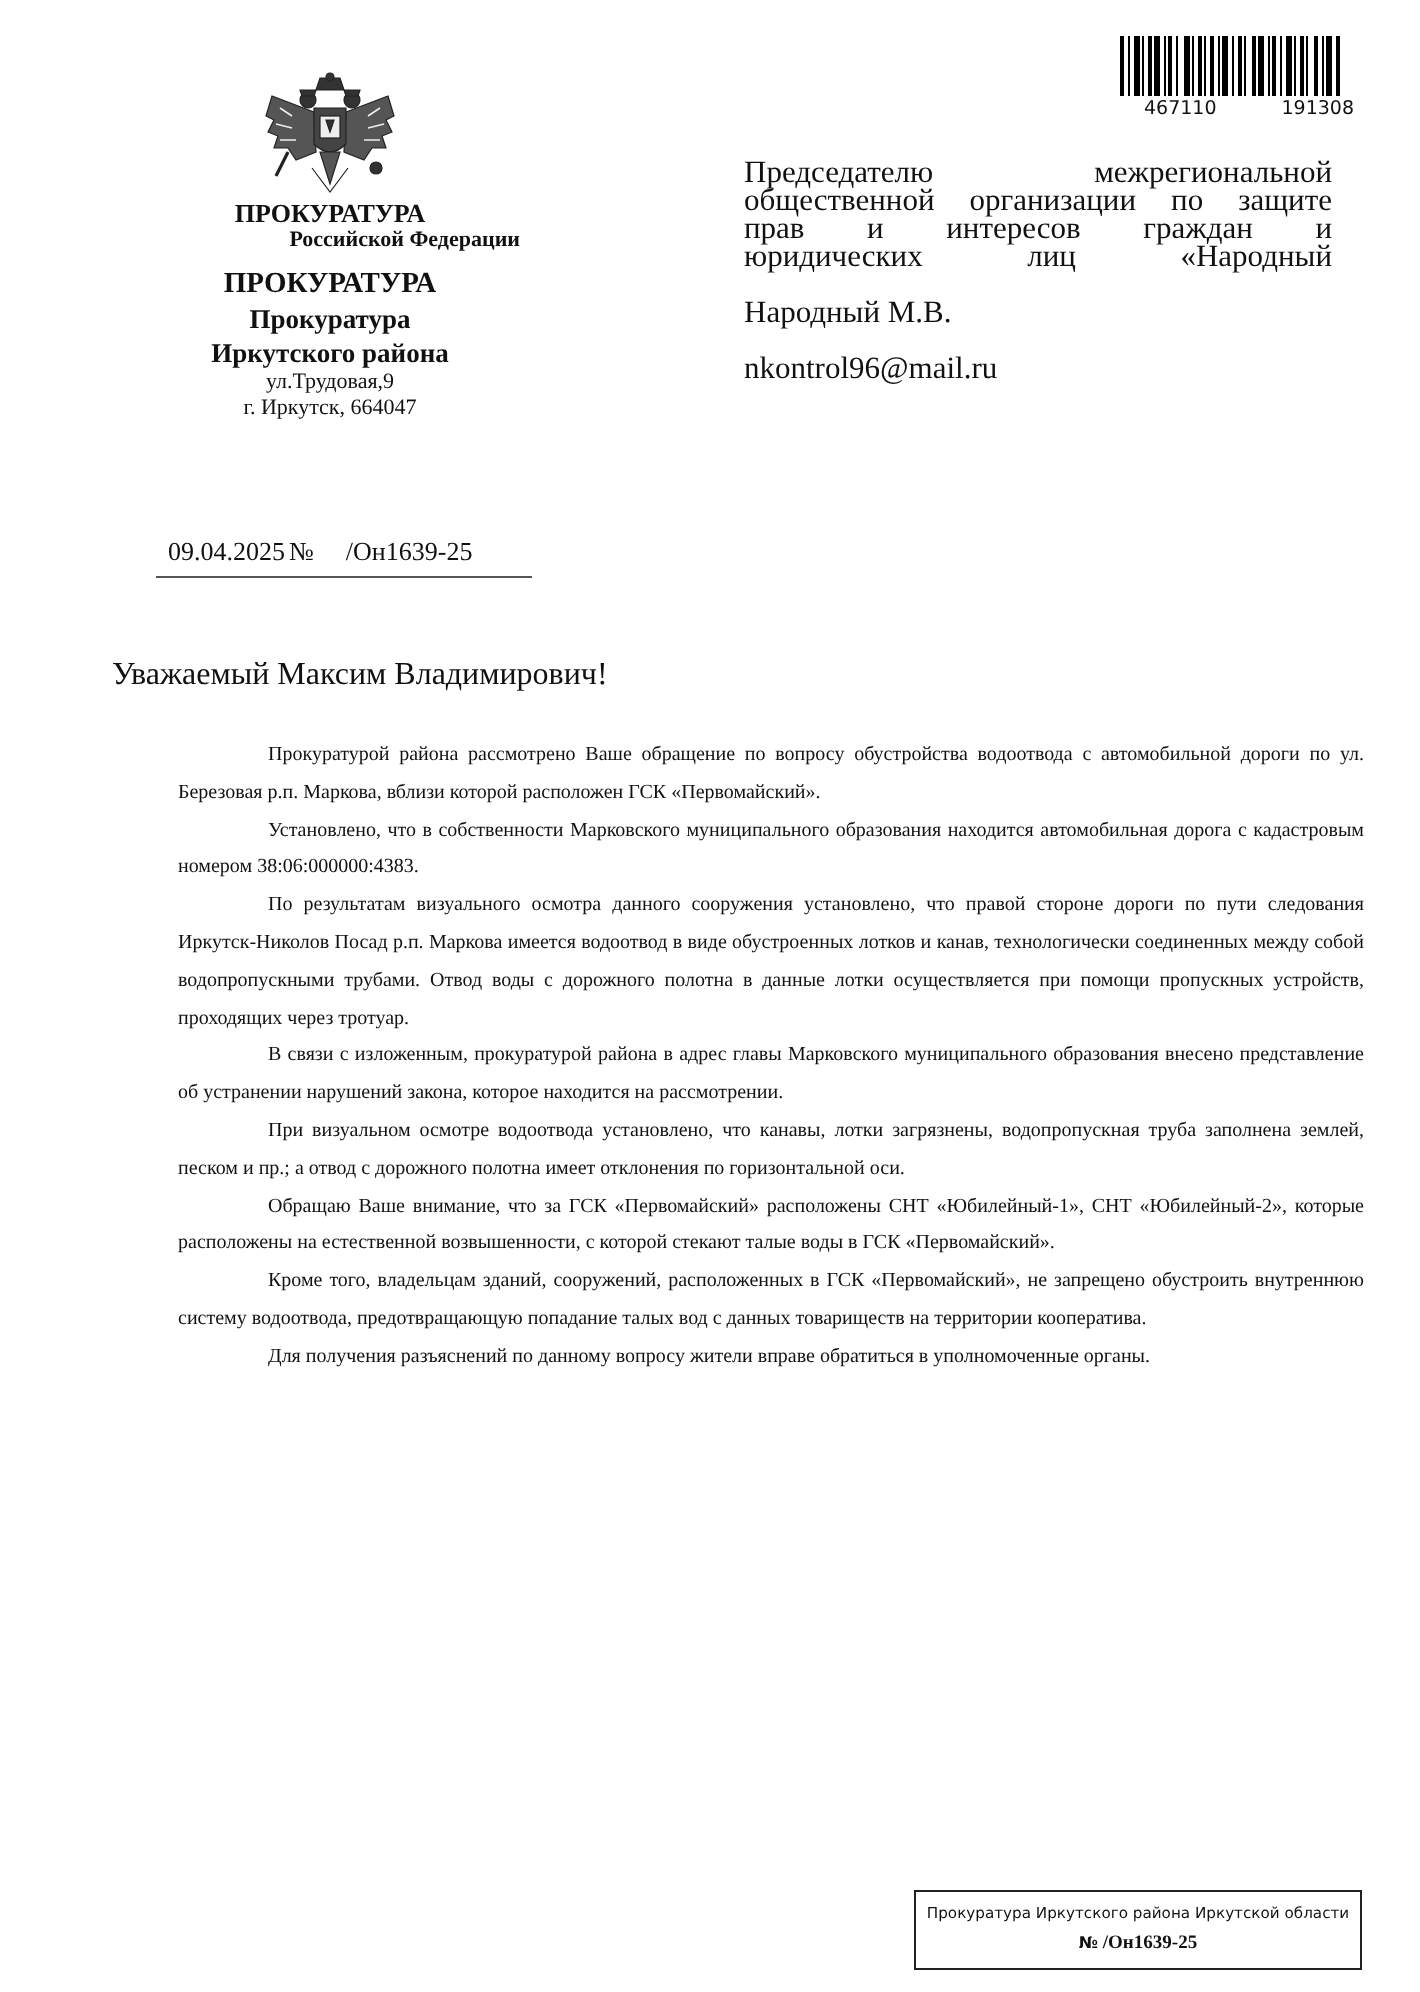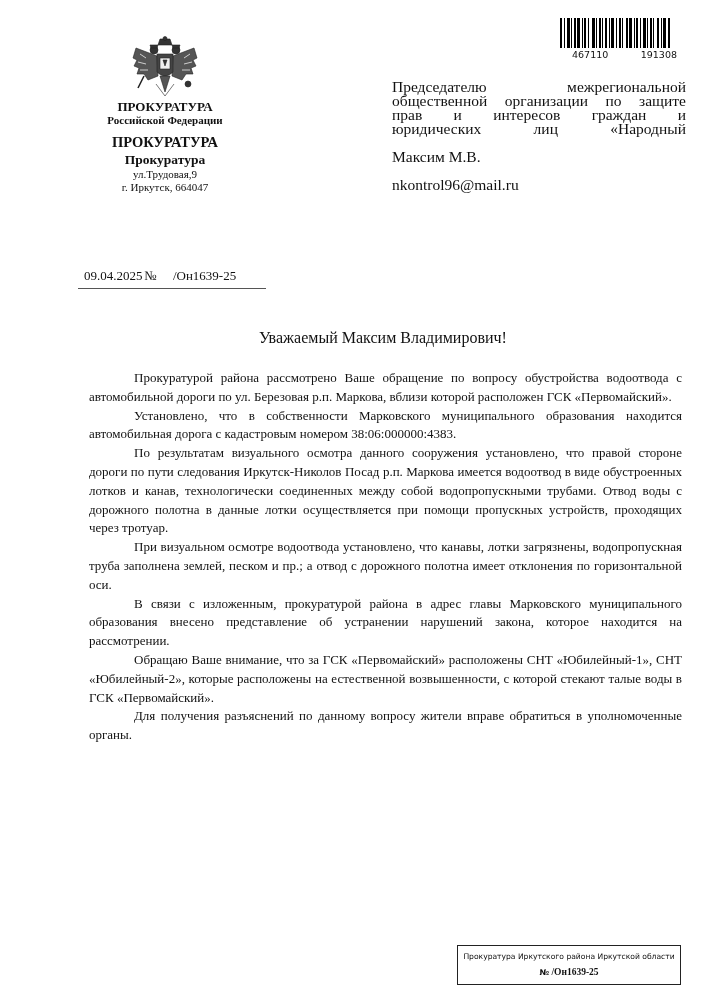--- a/index.html
+++ b/index.html
@@ -6,47 +6,47 @@
   body {
     width: 710px; height: 996px; position: relative; overflow: hidden;
     font-family: "Liberation Serif", "DejaVu Serif", serif; color: #111;
   }
   .abs { position: absolute; }
 
   
   .org-block { left: 70px; top: 30px; width: 190px; text-align: center; }
   .emblem { width: 70px; height: 62px; margin: 6px auto 2px; }
   .org-l1 { font-weight: bold; font-size: 13px; line-height: 14px; margin-top: 2px; }
-  .org-l2 { font-weight: bold; font-size: 11px; line-height: 13px; }
+  .org-l2 { font-weight: bold; font-size: 11px; line-height: 13px; text-align: right; }
   .org-l3 { font-weight: bold; font-size: 14.5px; line-height: 17px; margin-top: 7px; }
   .org-l4 { font-weight: bold; font-size: 13.5px; line-height: 17px; }
   .org-addr { font-size: 11px; line-height: 13px; }
 
   
   .barcode { left: 560px; top: 18px; width: 125px; }
   .bars { height: 30px; display: flex; align-items: stretch; }
   .bars span { display: block; background: #000; height: 100%; }
   .bar-nums { display: flex; justify-content: space-between; font-family: "DejaVu Sans", sans-serif; font-size: 9.5px; padding: 0 8px 0 12px; margin-top: 1px; }
 
   
-  .addressee { left: 392px; top: 80px; width: 294px; font-size: 15.5px; line-height: 14px; }
+  .addressee { left: 372px; top: 80px; width: 294px; font-size: 15.5px; line-height: 14px; }
   .addressee .just-line { text-align: justify; text-align-last: justify; display: block; }
   .addressee .gap { height: 14px; }
 
   
   .refs { left: 78px; top: 268px; font-size: 13px; }
   .ref-row { display: flex; height: 20px; }
   .ref-row2 { margin-top: 3px; }
   .uline { border-bottom: 1px solid #555; }
 
   
-  .salutation { left: 0; width: 100%; top: 329px; text-align: center; font-size: 16px; padding-left: 56px; box-sizing: border-box; }
+  .salutation { left: 0; width: 100%; top: 329px; text-align: left; font-size: 16px; padding-left: 56px; box-sizing: border-box; }
 
   
-  .body-text { left: 89px; top: 369px; width: 593px; font-size: 13px; line-height: 18.8px; }
+  .body-text { left: 89px; top: 369px; width: 593px; font-size: 10px; line-height: 18.8px; }
   .body-text p { margin: 0; text-align: justify; text-indent: 45px; }
 
   
   .stamp { left: 457px; top: 945px; width: 224px; height: 40px; border: 1.5px solid #222; box-sizing: border-box;
            font-family: "DejaVu Sans", sans-serif; font-size: 7.6px; text-align: center; }
   .stamp .s1 { margin-top: 6px; }
   .stamp .s2 { margin-top: 6px; font-family: "Liberation Serif", serif; font-size: 9.5px; font-weight: bold; }
   .stamp .s2 .no { font-family: "DejaVu Sans", sans-serif; font-size: 8px; }
 </style>
 </head>
@@ -79,20 +79,21 @@
         <circle cx="58" cy="48" r="3"></circle>
 
         <path d="M10 18 l6 4 M8 26 l8 2 M10 34 l8 0 M60 18 l-6 4 M62 26 l-8 2 M60 34 l-8 0" stroke="#eee" stroke-width="0.8" fill="none"></path>
       </g>
     </svg>
   </div>
   <div class="org-l1">ПРОКУРАТУРА</div>
   <div class="org-l2">Российской Федерации</div>
   <div class="org-l3">ПРОКУРАТУРА</div>
   <div class="org-l4">Прокуратура</div>
+  <div class="org-l4">Иркутского района</div>
   <div class="org-addr">ул.Трудовая,9</div>
   <div class="org-addr">г. Иркутск, 664047</div>
 </div>
 
 <div class="abs barcode">
   <div class="bars">
     <span style="width:2px;margin-right:2px"></span>
       <span style="width:1px;margin-right:2px"></span>
     <span style="width:3px;margin-right:1px"></span>
       <span style="width:1px;margin-right:2px"></span>
@@ -130,42 +131,43 @@
     <span>191308</span>
   </div>
 </div>
 
 <div class="abs addressee">
   <span class="just-line">Председателю межрегиональной</span>
   <span class="just-line">общественной организации по защите</span>
   <span class="just-line">прав и интересов граждан и</span>
   <span class="just-line">юридических лиц «Народный</span>
   <div class="gap"></div>
-  <div>Максим М.В.</div>
+  <div>Народный М.В.</div>
   <div class="gap"></div>
   <div>nkontrol96@mail.ru</div>
 </div>
 
 <div class="abs refs">
   <div class="ref-row uline" style="width:188px">
     <span style="padding-left:6px">09.04.2025</span>
     <span style="margin-left:2px">№</span>
     <span style="margin-left:16px">/Он1639-25</span>
   </div>
 </div>
 
 <div class="abs salutation">Уважаемый Максим Владимирович!</div>
 
 <div class="abs body-text">
   <p>Прокуратурой района рассмотрено Ваше обращение по вопросу обустройства водоотвода с автомобильной дороги по ул. Березовая р.п. Маркова, вблизи которой расположен ГСК «Первомайский».</p>
   <p>Установлено, что в собственности Марковского муниципального образования находится автомобильная дорога с кадастровым номером 38:06:000000:4383.</p>
   <p>По результатам визуального осмотра данного сооружения установлено, что правой стороне дороги по пути следования Иркутск-Николов Посад р.п. Маркова имеется водоотвод в виде обустроенных лотков и канав, технологически соединенных между собой водопропускными трубами. Отвод воды с дорожного полотна в данные лотки осуществляется при помощи пропускных устройств, проходящих через тротуар.</p>
+  <p>В связи с изложенным, прокуратурой района в адрес главы Марковского муниципального образования внесено представление об устранении нарушений закона, которое находится на рассмотрении.</p>
   <p>При визуальном осмотре водоотвода установлено, что канавы, лотки загрязнены, водопропускная труба заполнена землей, песком и пр.; а отвод с дорожного полотна имеет отклонения по горизонтальной оси.</p>
-  <p>В связи с изложенным, прокуратурой района в адрес главы Марковского муниципального образования внесено представление об устранении нарушений закона, которое находится на рассмотрении.</p>
   <p>Обращаю Ваше внимание, что за ГСК «Первомайский» расположены СНТ «Юбилейный-1», СНТ «Юбилейный-2», которые расположены на естественной возвышенности, с которой стекают талые воды в ГСК «Первомайский».</p>
+  <p>Кроме того, владельцам зданий, сооружений, расположенных в ГСК «Первомайский», не запрещено обустроить внутреннюю систему водоотвода, предотвращающую попадание талых вод с данных товариществ на территории кооператива.</p>
   <p>Для получения разъяснений по данному вопросу жители вправе обратиться в уполномоченные органы.</p>
 </div>
 
 <div class="abs stamp">
   <div class="s1">Прокуратура Иркутского района Иркутской области</div>
   <div class="s2">
     <span class="no">№</span>
     <span>/Он1639-25</span>
   </div>
 </div>

